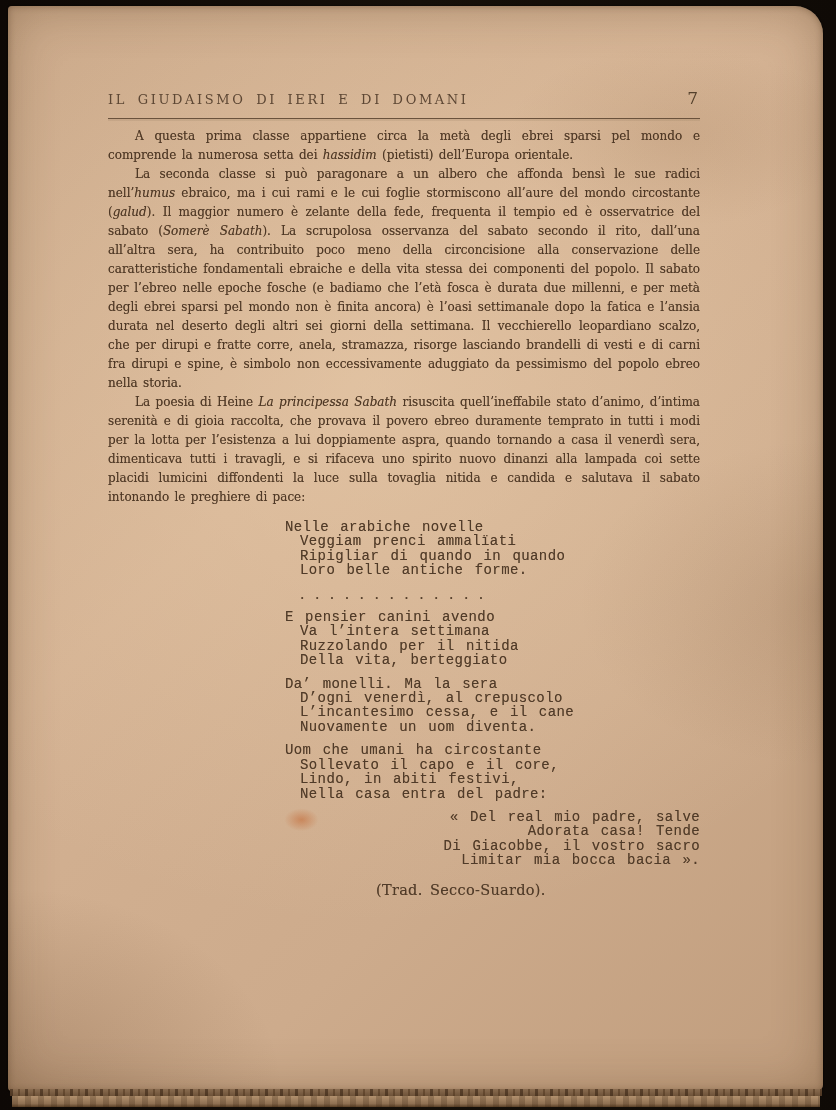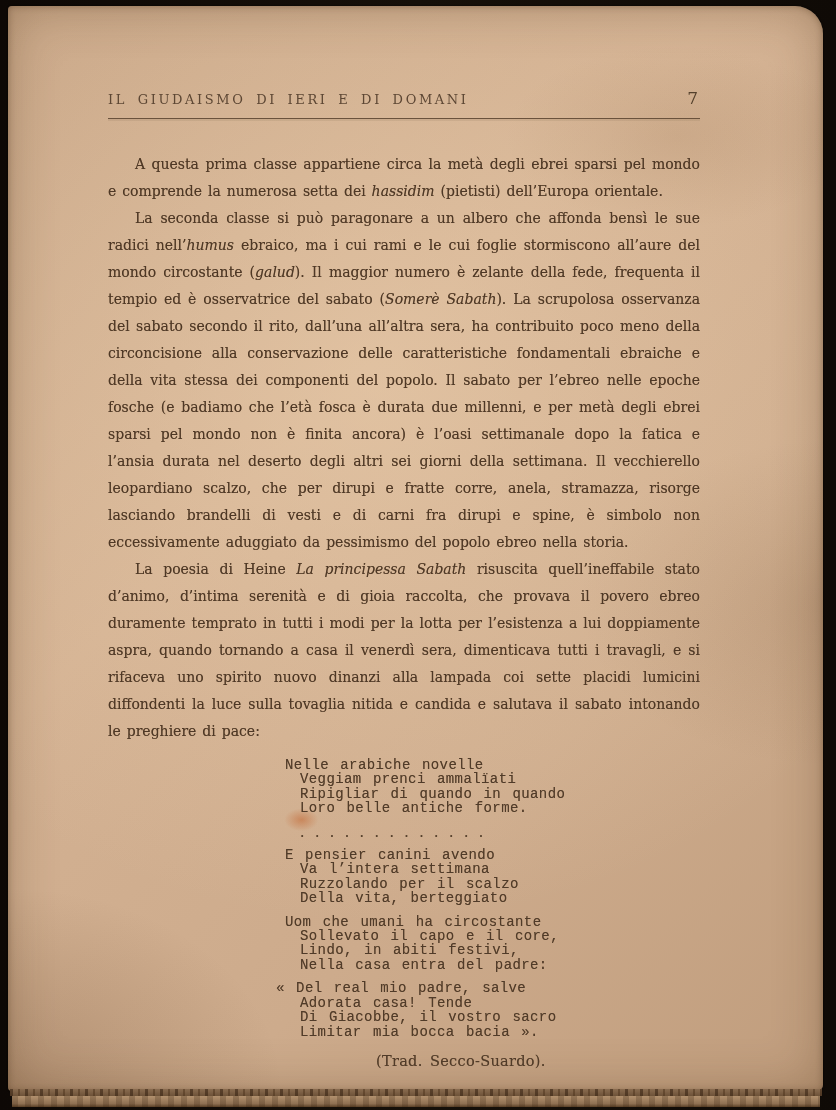--- a/index.html
+++ b/index.html
@@ -49,38 +49,38 @@
   .page-num {
     position: absolute; right: 2px; top: -4px;
     font-size: 17px; color: #54402c;
   }
   .header-rule {
     margin-top: 6px; height: 0;
     border-top: 1.3px solid #6a523c;
     box-shadow: 0 1.5px 0 rgba(106,82,60,0.22);
   }
   .body-text {
-    margin-top: 32px;
-    font-size: 14px; line-height: 27px;
+    margin-top: 8px;
+    font-size: 12px; line-height: 19px;
     text-align: justify; word-spacing: 1.5px;
     color: #4e3826;
     text-shadow: 0 0 0.5px rgba(86,60,32,0.55);
     hyphens: auto;
   }
   .para { margin: 0; text-indent: 27px; }
   .para i { font-style: italic; }
   .poem {
     margin-top: 13px; margin-left: 177px;
     font-size: 14px; line-height: 14.4px;
     letter-spacing: 0.4px; word-spacing: 2.5px;
     color: #503b29;
     text-shadow: 0 0 0.5px rgba(86,60,32,0.5);
   }
   .stanza { white-space: pre-line; padding-left: 15px; text-indent: -15px; margin: 0 0 9px 0; font-family: Liberation Mono, monospace; }
-  .stanza.outdent { text-indent: -24px; }
+  .stanza.outdent { text-indent: -24px; text-align: right; }
   .dots { padding-left: 15px; letter-spacing: 0; word-spacing: 6px; margin: 0 0 9px 0; color: #55402d; }
   .attribution { margin-top: 15px; margin-left: 91px; font-size: 14.5px; letter-spacing: 0.3px; }
 </style>
 </head>
 <body>
 
 <div class="page">
   <div class="content">
 
     <div class="header-row">
@@ -96,22 +96,26 @@
     </div>
 
     <div class="poem">
       <div class="stanza">Nelle arabiche novelle
 Veggiam prenci ammalïati
 Ripigliar di quando in quando
 Loro belle antiche forme.</div>
       <div class="dots">. . . . . . . . . . . . .</div>
       <div class="stanza">E pensier canini avendo
 Va l’intera settimana
-Ruzzolando per il scalzo
+Ruzzolando per il nitida
 Della vita, berteggiato</div>
+      <div class="stanza">Da’ monelli. Ma la sera
+D’ogni venerdì, al crepuscolo
+L’incantesimo cessa, e il cane
+Nuovamente un uom diventa.</div>
       <div class="stanza">Uom che umani ha circostante
 Sollevato il capo e il core,
 Lindo, in abiti festivi,
 Nella casa entra del padre:</div>
       <div class="stanza outdent">« Del real mio padre, salve
 Adorata casa! Tende
 Di Giacobbe, il vostro sacro
 Limitar mia bocca bacia ».</div>
       <div class="attribution">(Trad. Secco-Suardo).</div>
     </div>

